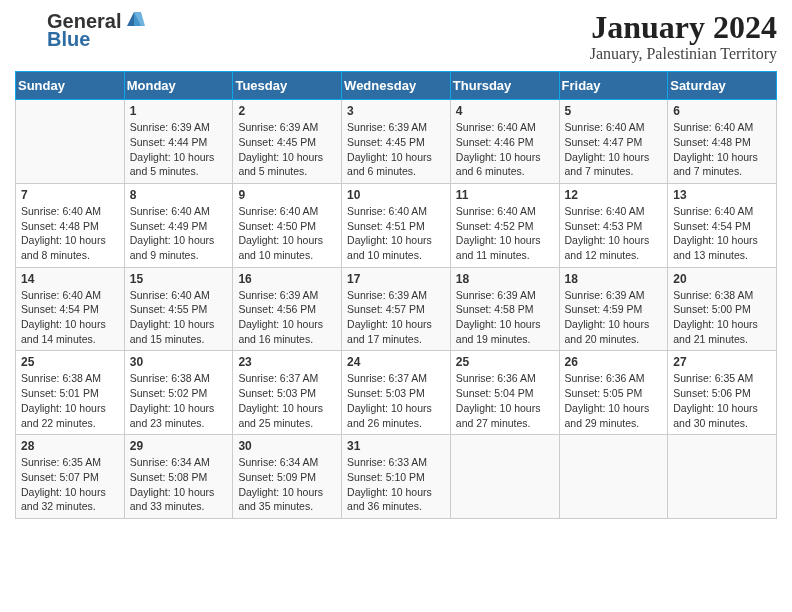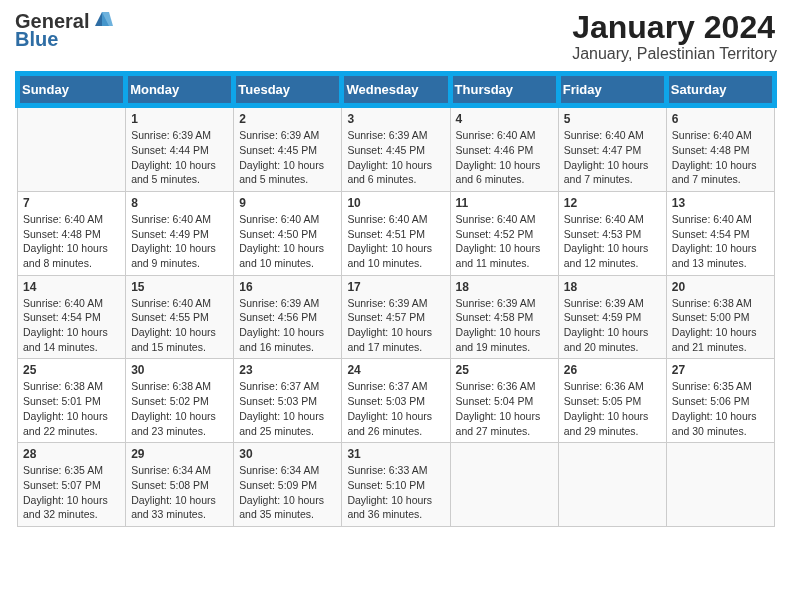--- a/index.html
+++ b/index.html
@@ -8,35 +8,37 @@
       background: #fff;
       width: 792px;
       min-height: 612px;
       padding: 10px 15px 15px 15px;
     }
     .header {
       display: flex;
       justify-content: space-between;
       align-items: flex-start;
       margin-bottom: 8px;
+      margin-left: 32px;
     }
     .logo {
       display: flex;
       align-items: center;
       gap: 0;
     }
     .logo-text {
       font-size: 20px;
       font-weight: bold;
       line-height: 1.1;
     }
     .logo-general { color: #333; }
     .logo-blue { color: #2e6da4; }
     .title-block {
-      text-align: left;
+      text-align: right;
+      font-family: Liberation Serif, serif;
     }
     .title-block h1 {
       font-size: 32px;
       font-weight: bold;
       color: #222;
       line-height: 1.1;
     }
     .title-block h2 {
       font-size: 16px;
       font-weight: normal;
@@ -47,21 +49,21 @@
       border-collapse: collapse;
       table-layout: fixed;
     }
     thead tr th {
       background-color: #2e6da4;
       color: #fff;
       font-size: 13px;
       font-weight: bold;
       padding: 6px 2px;
       text-align: left;
-      border: 5px solid #0ea5e9;
+      border: 1px solid #0ea5e9;
     }
     tbody tr td {
       border: 1px solid #ccc;
       vertical-align: top;
       padding: 4px 5px;
       font-size: 11px;
       color: #333;
       min-height: 80px;
     }
     tbody tr:nth-child(odd) td {

